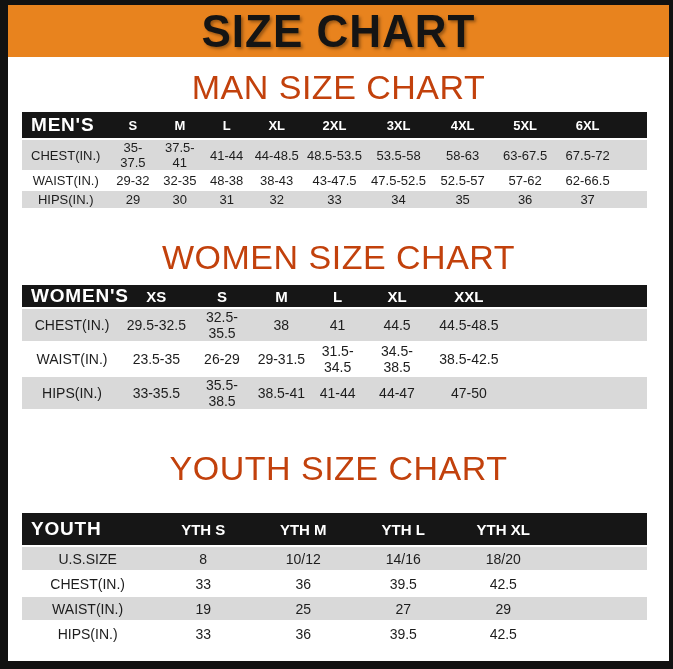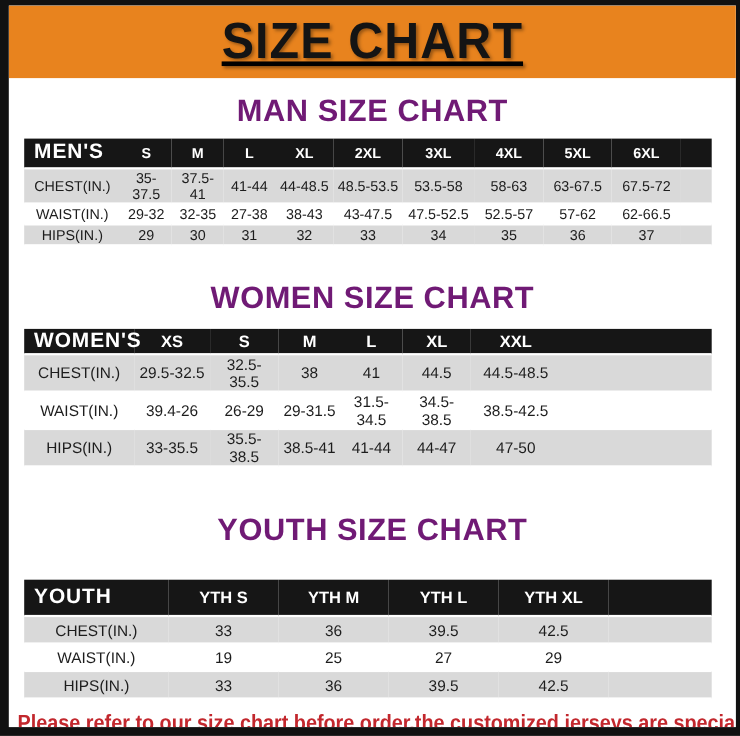--- a/index.html
+++ b/index.html
@@ -22,42 +22,41 @@
     background:var(--frame-black);
     padding:5px 4px 8px 8px;
   }
   .inner{
     background:#ffffff;
     width:100%;
     height:100%;
     overflow:hidden;
   }
   .banner{
-    height:66px;
+    height:52px;
     background:var(--banner-orange);
     display:flex;
     align-items:center;
     justify-content:center;
-    text-decoration:underline;
   }
   .banner-title{
     font-size:44px;
     font-weight:800;
     color:#141414;
     letter-spacing:1px;
     line-height:1;
     text-shadow:2px 2px 3px rgba(0,0,0,0.35);
     transform:scaleY(1.05);
   }
   .section-heading{
     margin:0;
     text-align:center;
-    font-size:28px;
-    font-weight:700;
-    color:#701a75;
+    font-size:34px;
+    font-weight:400;
+    color:#c2410c;
     letter-spacing:0.5px;
     line-height:30px;
   }
   .h-man{margin-top:15px;}
   .h-women{margin-top:32px;}
   .h-youth{margin-top:42px;}
   .size-table{
     width:625px;
     margin:0 0 0 14px;
     border-collapse:collapse;
@@ -168,21 +167,21 @@
               <td class="cell">53.5-58</td>
               <td class="cell">58-63</td>
               <td class="cell">63-67.5</td>
               <td class="cell">67.5-72</td>
               <td class="cell"></td>
             </tr>
             <tr>
               <td class="row-label">WAIST(IN.)</td>
               <td class="cell">29-32</td>
               <td class="cell">32-35</td>
-              <td class="cell">27-38</td>
+              <td class="cell">48-38</td>
               <td class="cell">38-43</td>
               <td class="cell">43-47.5</td>
               <td class="cell">47.5-52.5</td>
               <td class="cell">52.5-57</td>
               <td class="cell">57-62</td>
               <td class="cell">62-66.5</td>
               <td class="cell"></td>
             </tr>
             <tr>
               <td class="row-label">HIPS(IN.)</td>
@@ -232,21 +231,21 @@
               <td class="cell">29.5-32.5</td>
               <td class="cell">32.5-35.5</td>
               <td class="cell">38</td>
               <td class="cell">41</td>
               <td class="cell">44.5</td>
               <td class="cell">44.5-48.5</td>
               <td class="cell"></td>
             </tr>
             <tr>
               <td class="row-label">WAIST(IN.)</td>
-              <td class="cell">39.4-26</td>
+              <td class="cell">23.5-35</td>
               <td class="cell">26-29</td>
               <td class="cell">29-31.5</td>
               <td class="cell">31.5-34.5</td>
               <td class="cell">34.5-38.5</td>
               <td class="cell">38.5-42.5</td>
               <td class="cell"></td>
             </tr>
             <tr>
               <td class="row-label">HIPS(IN.)</td>
               <td class="cell">33-35.5</td>
@@ -277,20 +276,28 @@
               <th class="row-head-label">YOUTH</th>
               <th class="size-col">YTH S</th>
               <th class="size-col">YTH M</th>
               <th class="size-col">YTH L</th>
               <th class="size-col">YTH XL</th>
               <th class="size-col"></th>
             </tr>
           </thead>
           <tbody>
             <tr>
+              <td class="row-label">U.S.SIZE</td>
+              <td class="cell">8</td>
+              <td class="cell">10/12</td>
+              <td class="cell">14/16</td>
+              <td class="cell">18/20</td>
+              <td class="cell"></td>
+            </tr>
+            <tr>
               <td class="row-label">CHEST(IN.)</td>
               <td class="cell">33</td>
               <td class="cell">36</td>
               <td class="cell">39.5</td>
               <td class="cell">42.5</td>
               <td class="cell"></td>
             </tr>
             <tr>
               <td class="row-label">WAIST(IN.)</td>
               <td class="cell">19</td>

